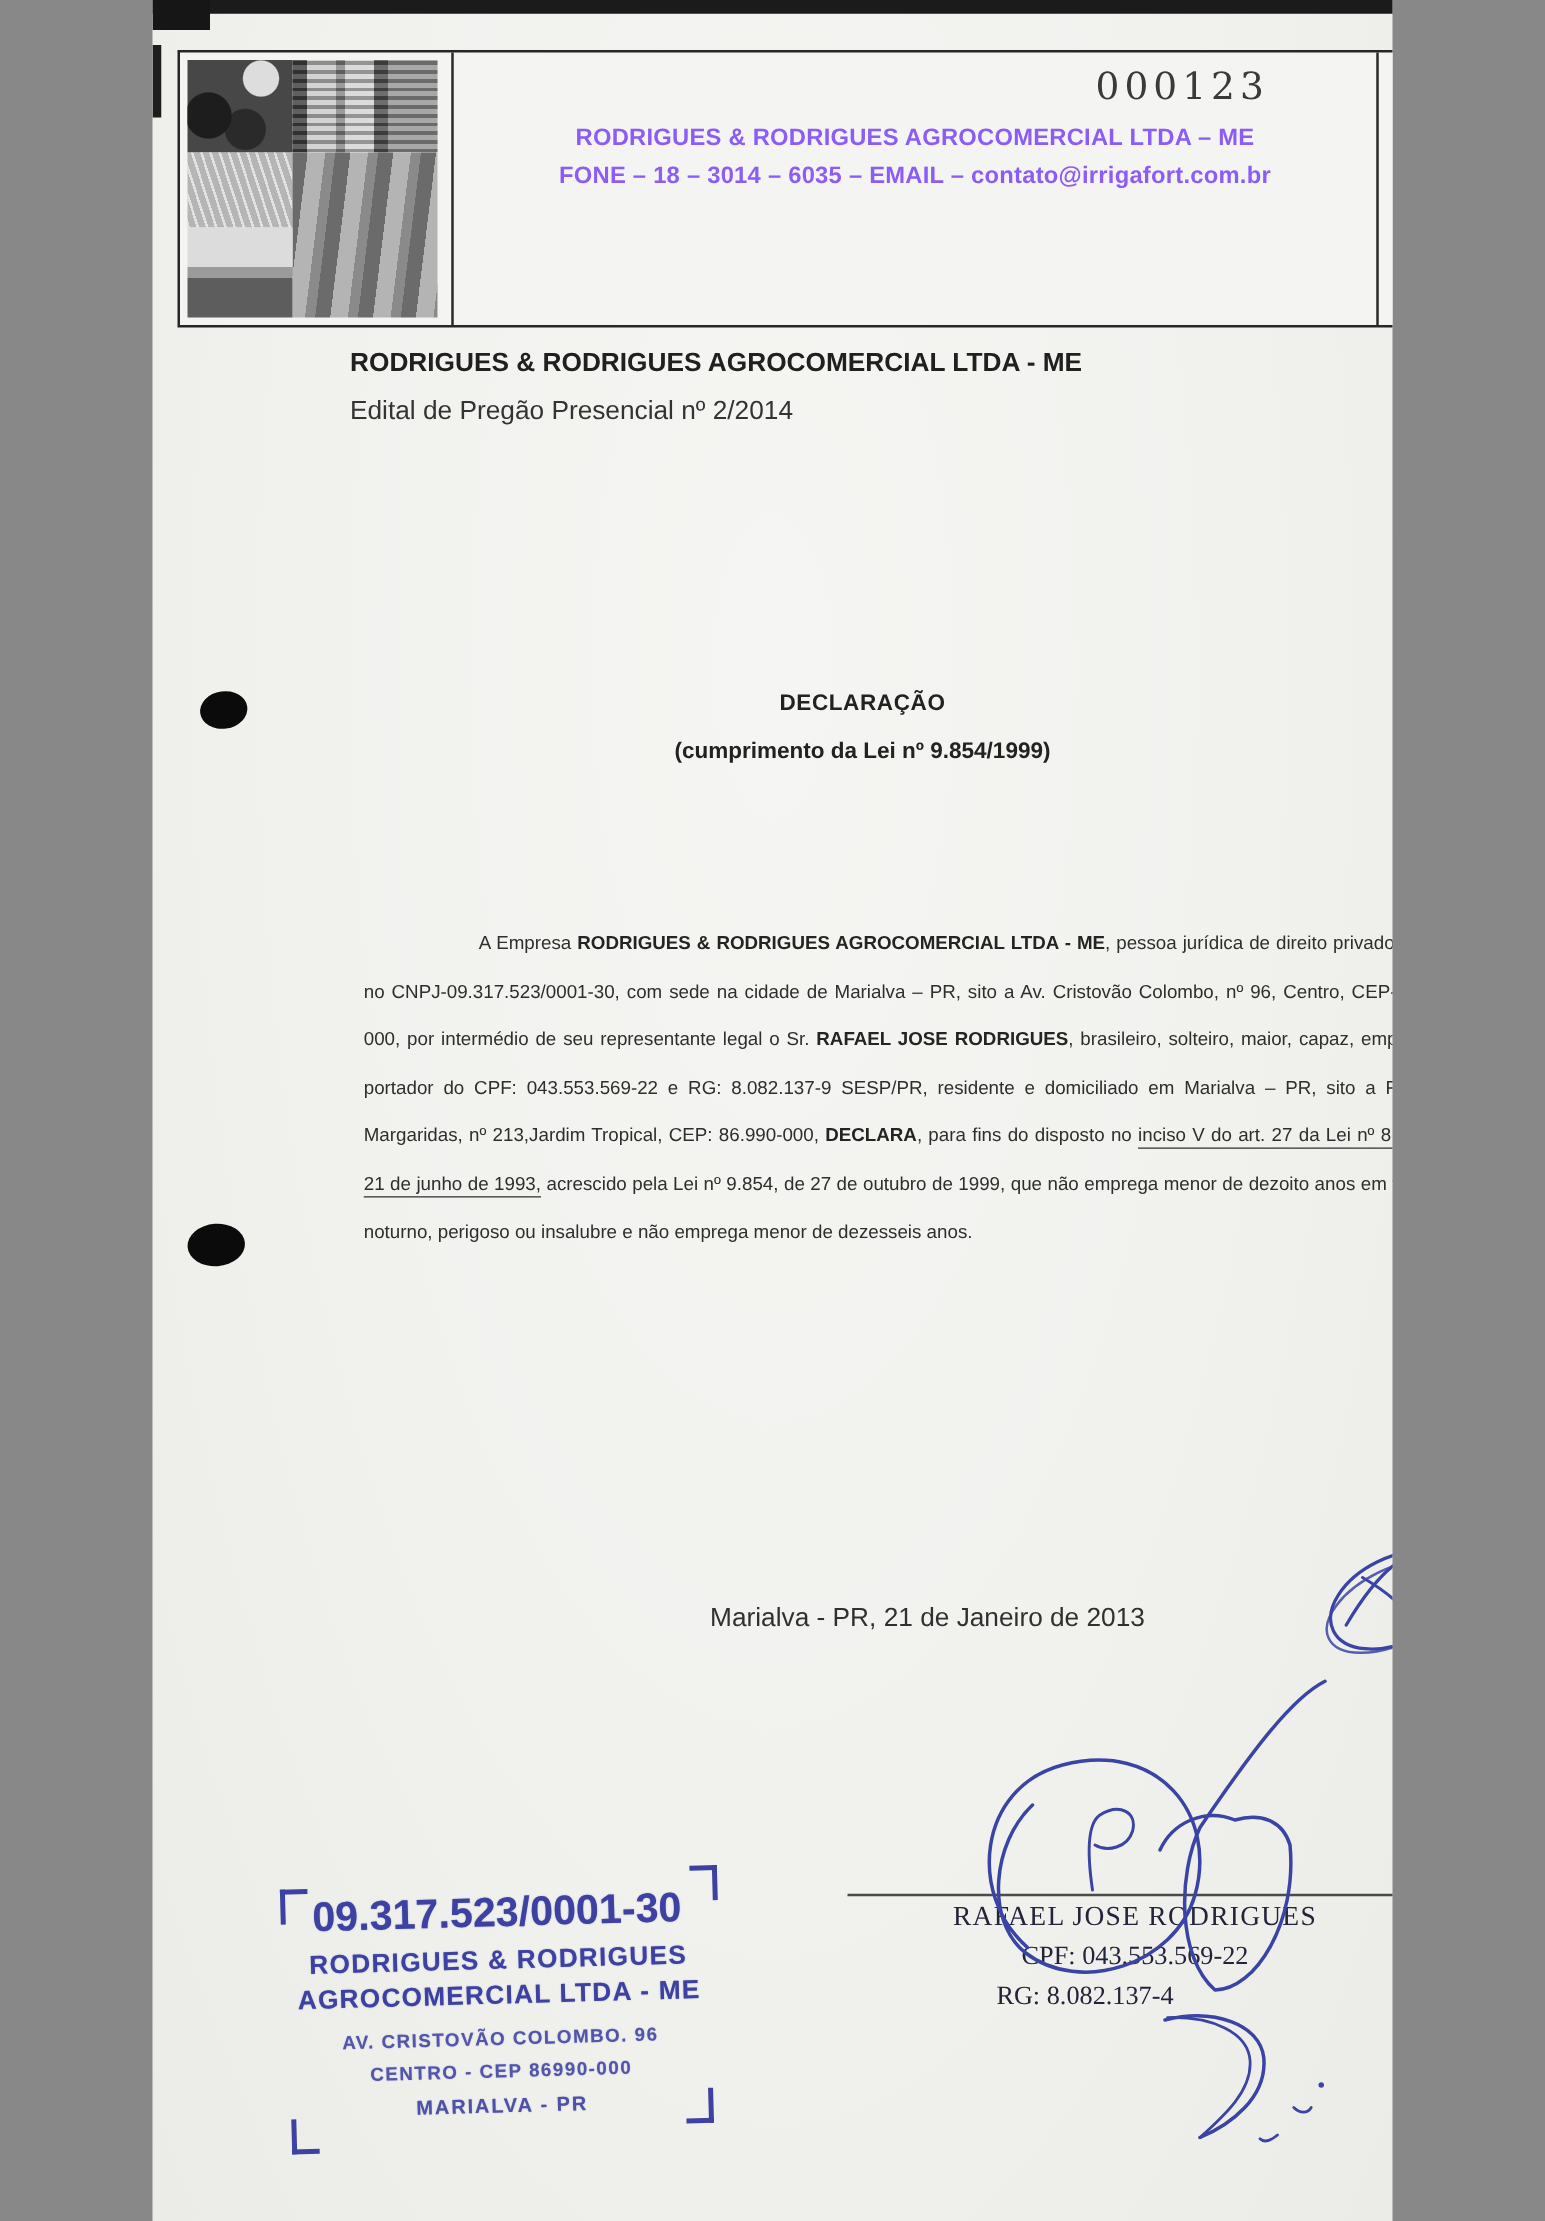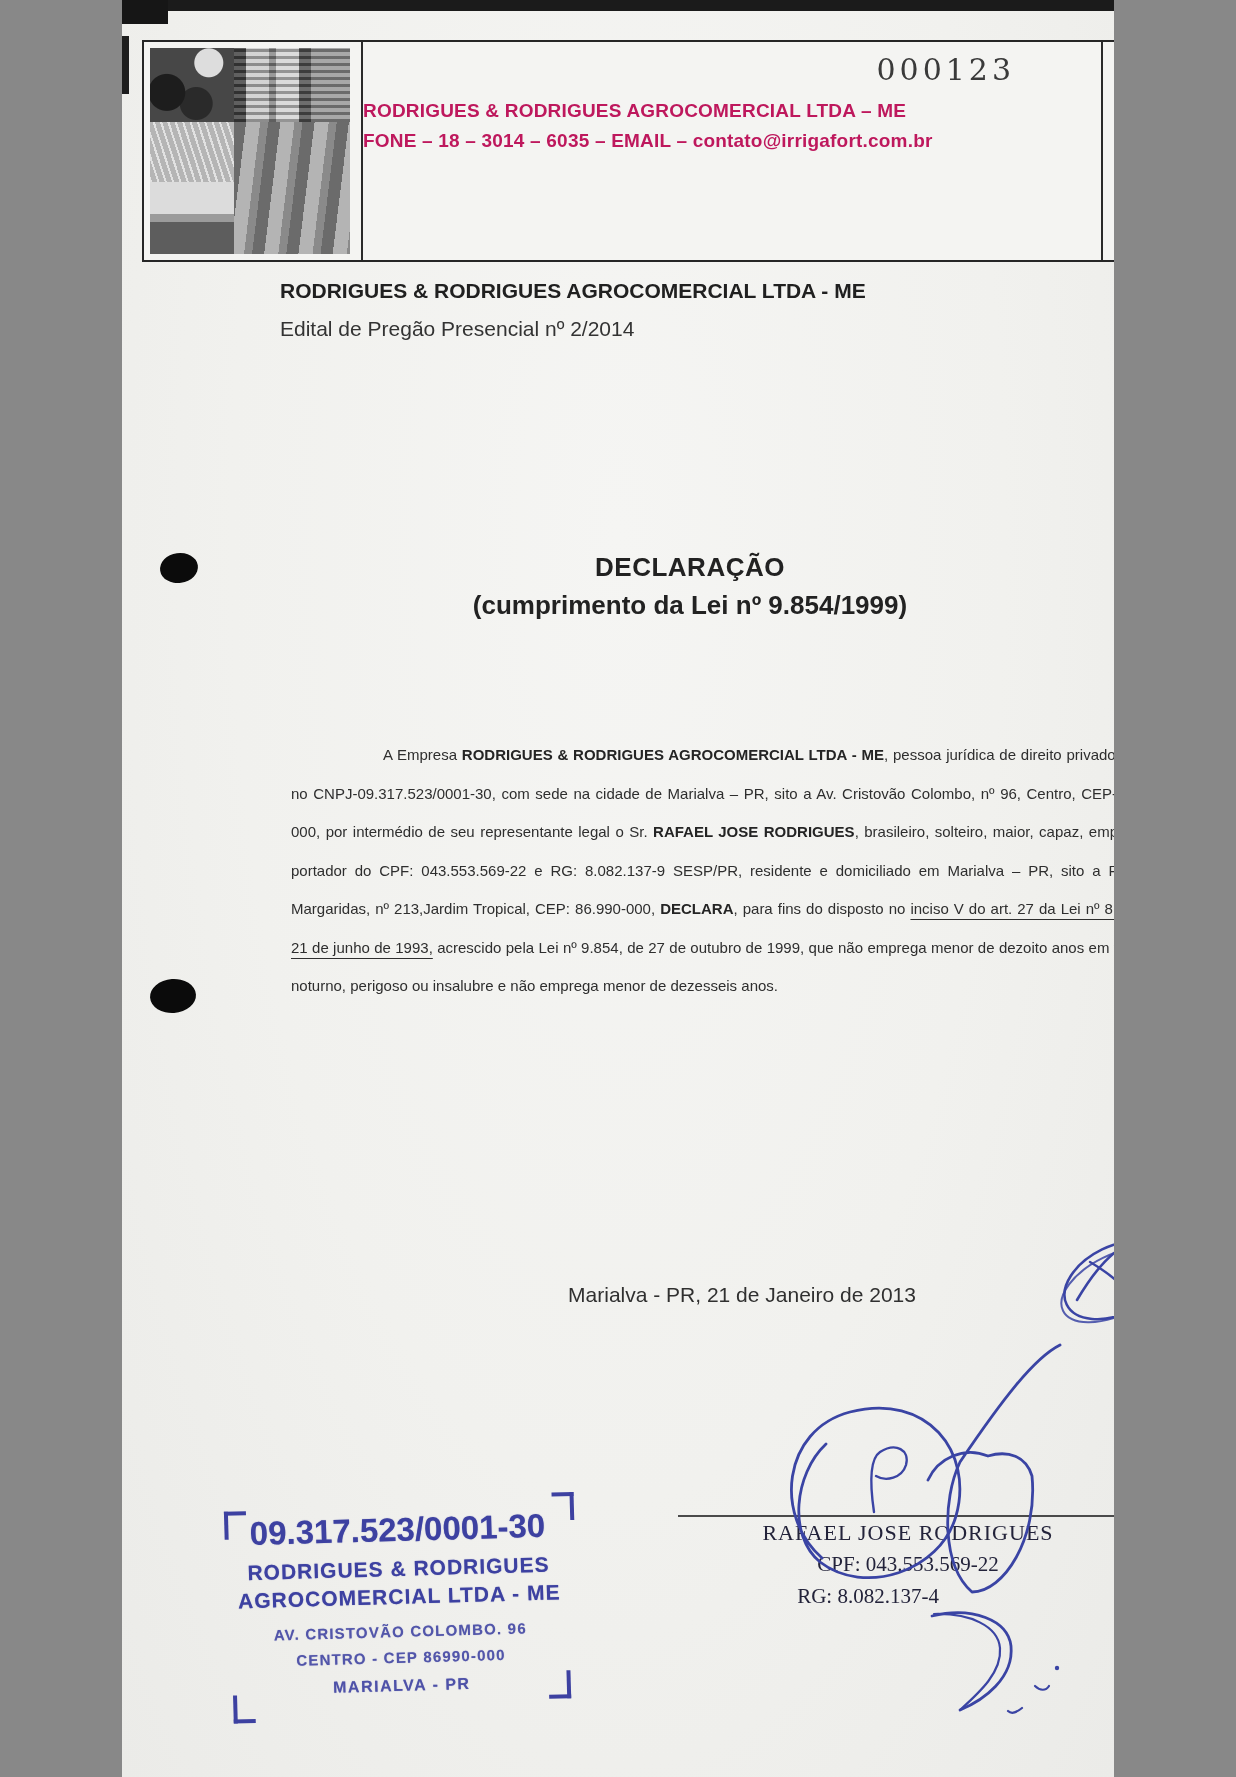--- a/index.html
+++ b/index.html
@@ -43,30 +43,30 @@
     background:
       repeating-radial-gradient(circle at 30% 62%, #34342f 0 3px, #6d6d67 3px 6px, #45453f 6px 9px),
       #55554f;}
   .photo .dark-top{position:absolute;left:0;top:0;width:100%;height:30%;background:#1e1e1c;}
   .photo .glove1{position:absolute;right:-30px;top:-8px;width:170px;height:54px;background:#d7d7d1;
     border-radius:26px;transform:rotate(38deg);box-shadow:0 0 8px rgba(0,0,0,.4);}
   .photo .glove2{position:absolute;right:-18px;bottom:18px;width:120px;height:92px;background:#cfcfc9;
     border-radius:45% 40% 50% 45%;transform:rotate(18deg);box-shadow:0 0 10px rgba(0,0,0,.45);}
   .doc-number{position:absolute;right:86px;top:10px;font-family:"DejaVu Serif", serif;
     font-size:30px;letter-spacing:4px;color:#3a3a3a;}
-  .header-text{position:absolute;left:0;top:54px;width:100%;text-align:left;
-    font-weight:bold;font-size:19px;line-height:30px;color:#be185d;letter-spacing:.2px;}
+  .header-text{position:absolute;left:0;top:54px;width:100%;text-align:center;
+    font-weight:bold;font-size:19px;line-height:30px;color:#8b5cf6;letter-spacing:.2px;}
 
   
   .title-block{position:absolute;left:158px;top:272px;font-size:21px;line-height:38px;}
   .title-company{font-weight:bold;color:#202020;}
   .title-line{color:#333;}
 
   
-  .decl{position:absolute;left:158px;width:820px;text-align:center;font-weight:bold;font-size:26px;color:#222;}
+  .decl{position:absolute;left:158px;width:820px;text-align:center;font-weight:bold;font-size:18px;color:#222;}
   .decl-title{top:552px;letter-spacing:.5px;}
   .decl-sub{top:590px;}
 
   
   .body-wrap{position:absolute;left:158px;top:736px;width:877px;font-size:15px;line-height:38.5px;color:#2e2e2e;margin-left:11px;}
   .par{margin:0;text-align:justify;text-indent:92px;}
   .b{font-weight:bold;color:#242424;}
   .u{text-decoration:underline;text-underline-offset:5px;}
   .ressalva{margin:0;font-weight:bold;color:#242424;}
 

